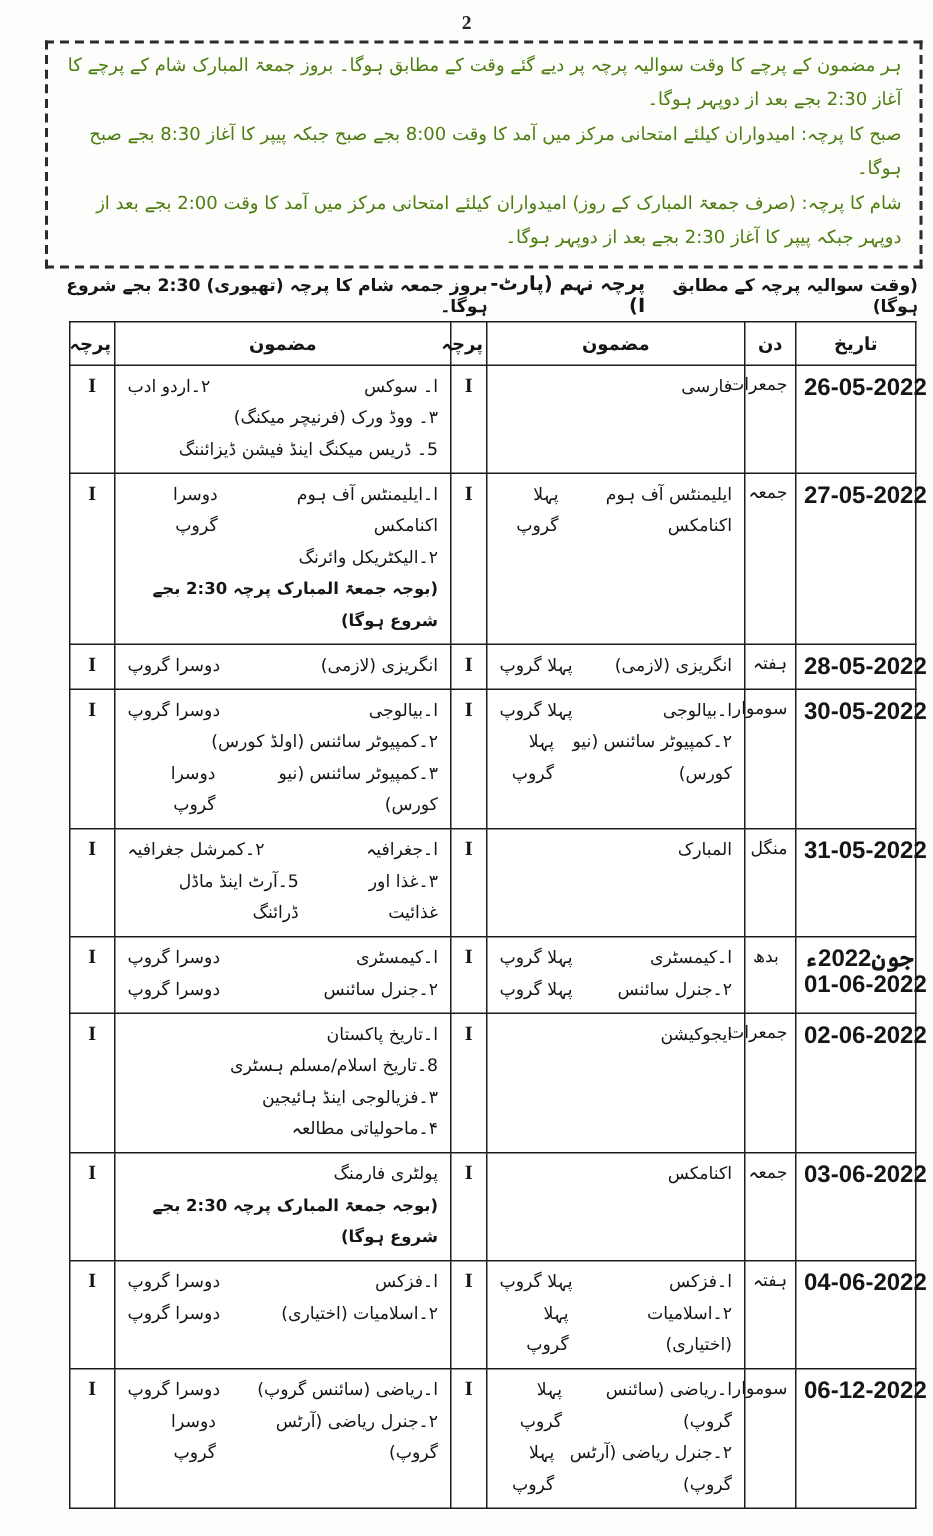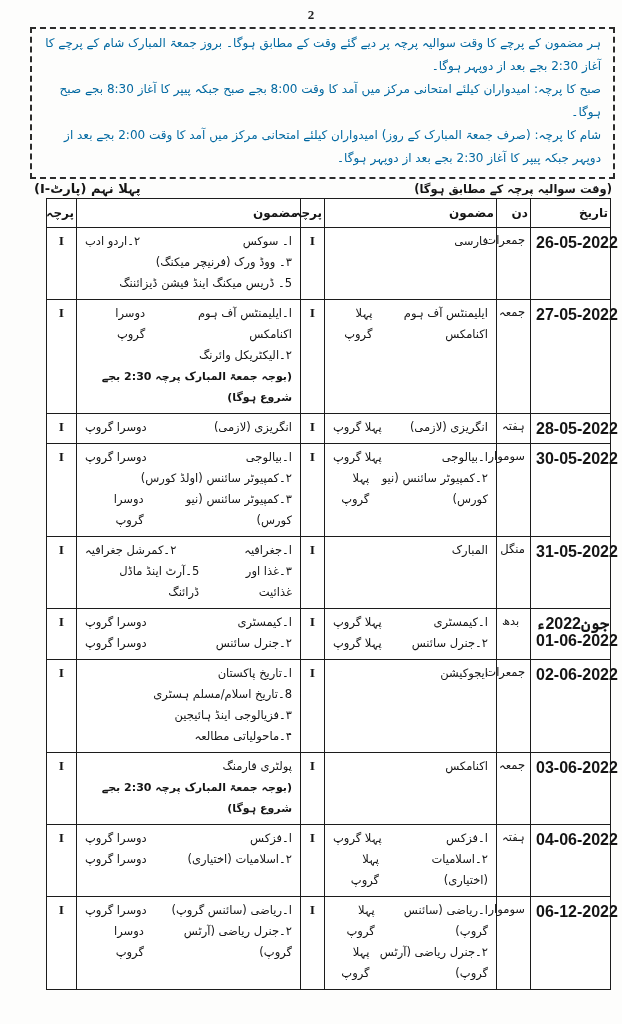--- a/index.html
+++ b/index.html
@@ -8,36 +8,36 @@
     font-family:"DejaVu Sans",sans-serif;color:#151515;overflow:hidden;
     margin:0 auto;box-sizing:border-box;
   }
   .page-number{
     text-align:center;padding-top:7px;font-family:"Liberation Serif",serif;
     font-size:13px;font-weight:bold;color:#222;
   }
   .notice-box{
     direction:rtl;margin:4px 7px 0 30px;border:2.5px dashed #2b2b2b;
     padding:3px 12px 7px 12px;text-align:right;font-size:12px;line-height:23px;
-    color:#0369a1;
+    color:#4d7c0f;
   }
   .notice-line{white-space:normal;}
   .title-row{
     direction:rtl;display:flex;justify-content:space-between;align-items:center;
     margin:2px 10px 2px 34px;font-size:11.5px;font-weight:bold;
   }
   .title-center{font-size:13px;font-weight:bold;}
   .sheet{margin:0 12px 0 46px;}
   table.schedule{
     direction:rtl;border-collapse:collapse;table-layout:fixed;width:564px;
     background:#fff;
   }
   .cell, th.cell{border:1.3px solid #1c1c1c;vertical-align:top;padding:2px 5px;}
   thead th.cell{
-    text-align:right;font-size:12px;font-weight:bold;padding:3px 2px;height:22px;
+    text-align:center;font-size:12px;font-weight:bold;padding:3px 2px;height:22px;
     vertical-align:middle;
   }
   .date-cell{
     text-align:center;font-family:"Liberation Sans",sans-serif;font-weight:bold;
     font-size:16px;direction:ltr;padding-top:6px;line-height:17px;white-space:nowrap;
   }
   .day-cell{text-align:left;font-size:11.5px;padding-top:5px;}
   .paper-cell{
     text-align:center;font-family:"Liberation Serif",serif;font-weight:bold;
     font-size:13.5px;padding-top:5px;
@@ -55,21 +55,22 @@
   <div class="page-number">2</div>
 
   <div class="notice-box">
     <div class="notice-line">ہر مضمون کے پرچے کا وقت سوالیہ پرچہ پر دیے گئے وقت کے مطابق ہوگا۔ بروز جمعۃ المبارک شام کے پرچے کا آغاز 2:30 بجے بعد از دوپہر ہوگا۔</div>
     <div class="notice-line">صبح کا پرچہ: امیدواران کیلئے امتحانی مرکز میں آمد کا وقت 8:00 بجے صبح جبکہ پیپر کا آغاز 8:30 بجے صبح ہوگا۔</div>
     <div class="notice-line">شام کا پرچہ: (صرف جمعۃ المبارک کے روز) امیدواران کیلئے امتحانی مرکز میں آمد کا وقت 2:00 بجے بعد از دوپہر جبکہ پیپر کا آغاز 2:30 بجے بعد از دوپہر ہوگا۔</div>
   </div>
 
   <div class="title-row">
     <span class="title-right">(وقت سوالیہ پرچہ کے مطابق ہوگا)</span>
-    <span class="title-center">پہلا نہم (پارٹ-I)</span>
+    <span class="title-center">پرچہ نہم (پارٹ-I)</span>
+    <span class="title-left">بروز جمعہ شام کا پرچہ (تھیوری) 2:30 بجے شروع ہوگا۔</span>
   </div>
 
   <div class="sheet">
     <table class="schedule">
       <colgroup>
         <col style="width:80px">
           <col style="width:34px">
           <col style="width:172px">
         <col style="width:24px">
           <col style="width:224px">

